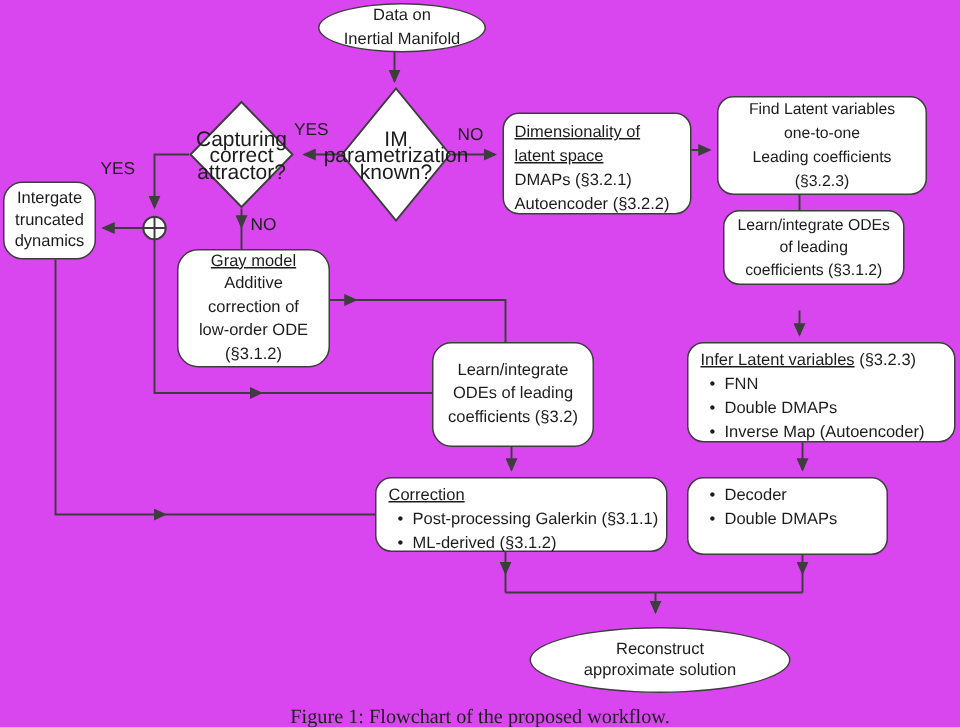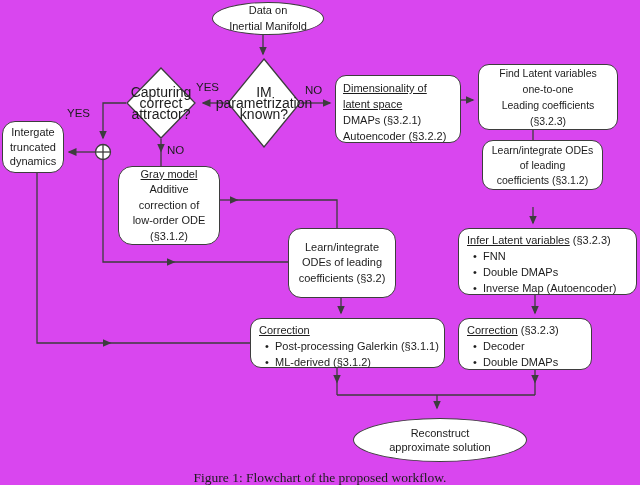--- a/index.html
+++ b/index.html
@@ -133,23 +133,20 @@
       <span class="dot">•</span>
       <span>Double DMAPs</span>
     </div>
     <div class="brow">
       <span class="dot">•</span>
       <span>Inverse Map (Autoencoder)</span>
     </div>
   </div>
 
   <div class="node box listbox" style="left:458px;top:318px;width:134px;height:52px;">
-    <div class="hdr">
-      <span class="u">Correction</span><span> (§3.2.3)</span>
-    </div>
     <div class="brow">
       <span class="dot">•</span>
       <span>Decoder</span>
     </div>
     <div class="brow">
       <span class="dot">•</span>
       <span>Double DMAPs</span>
     </div>
   </div>
 

